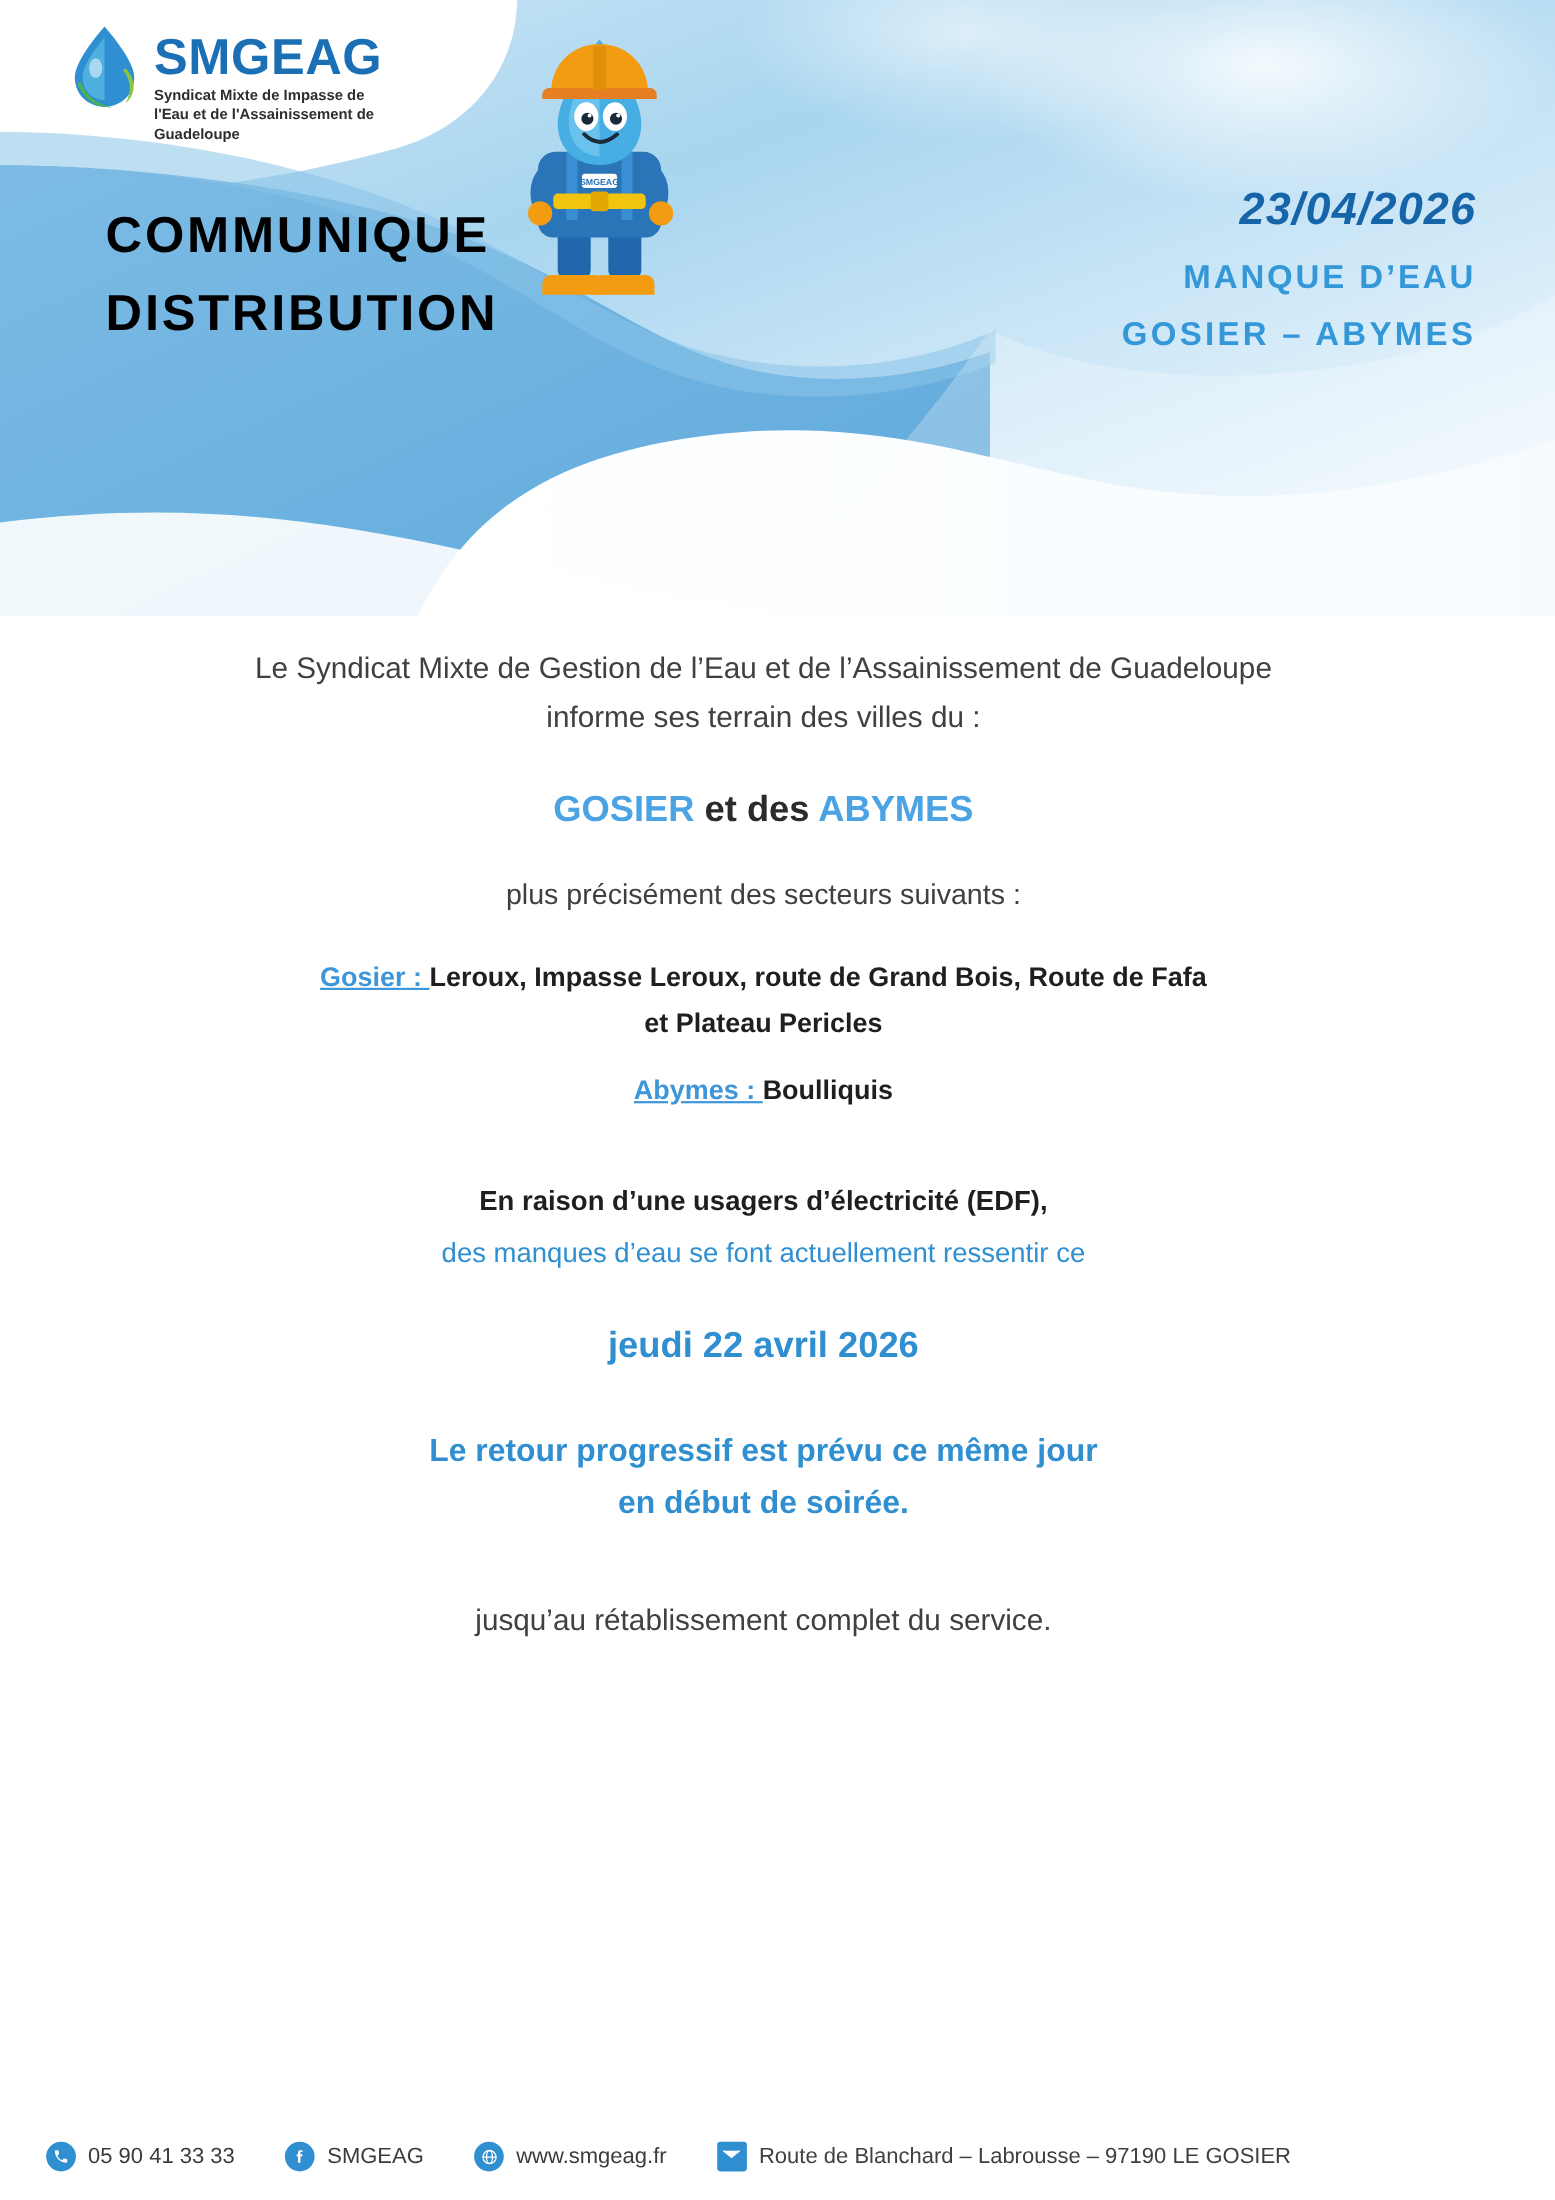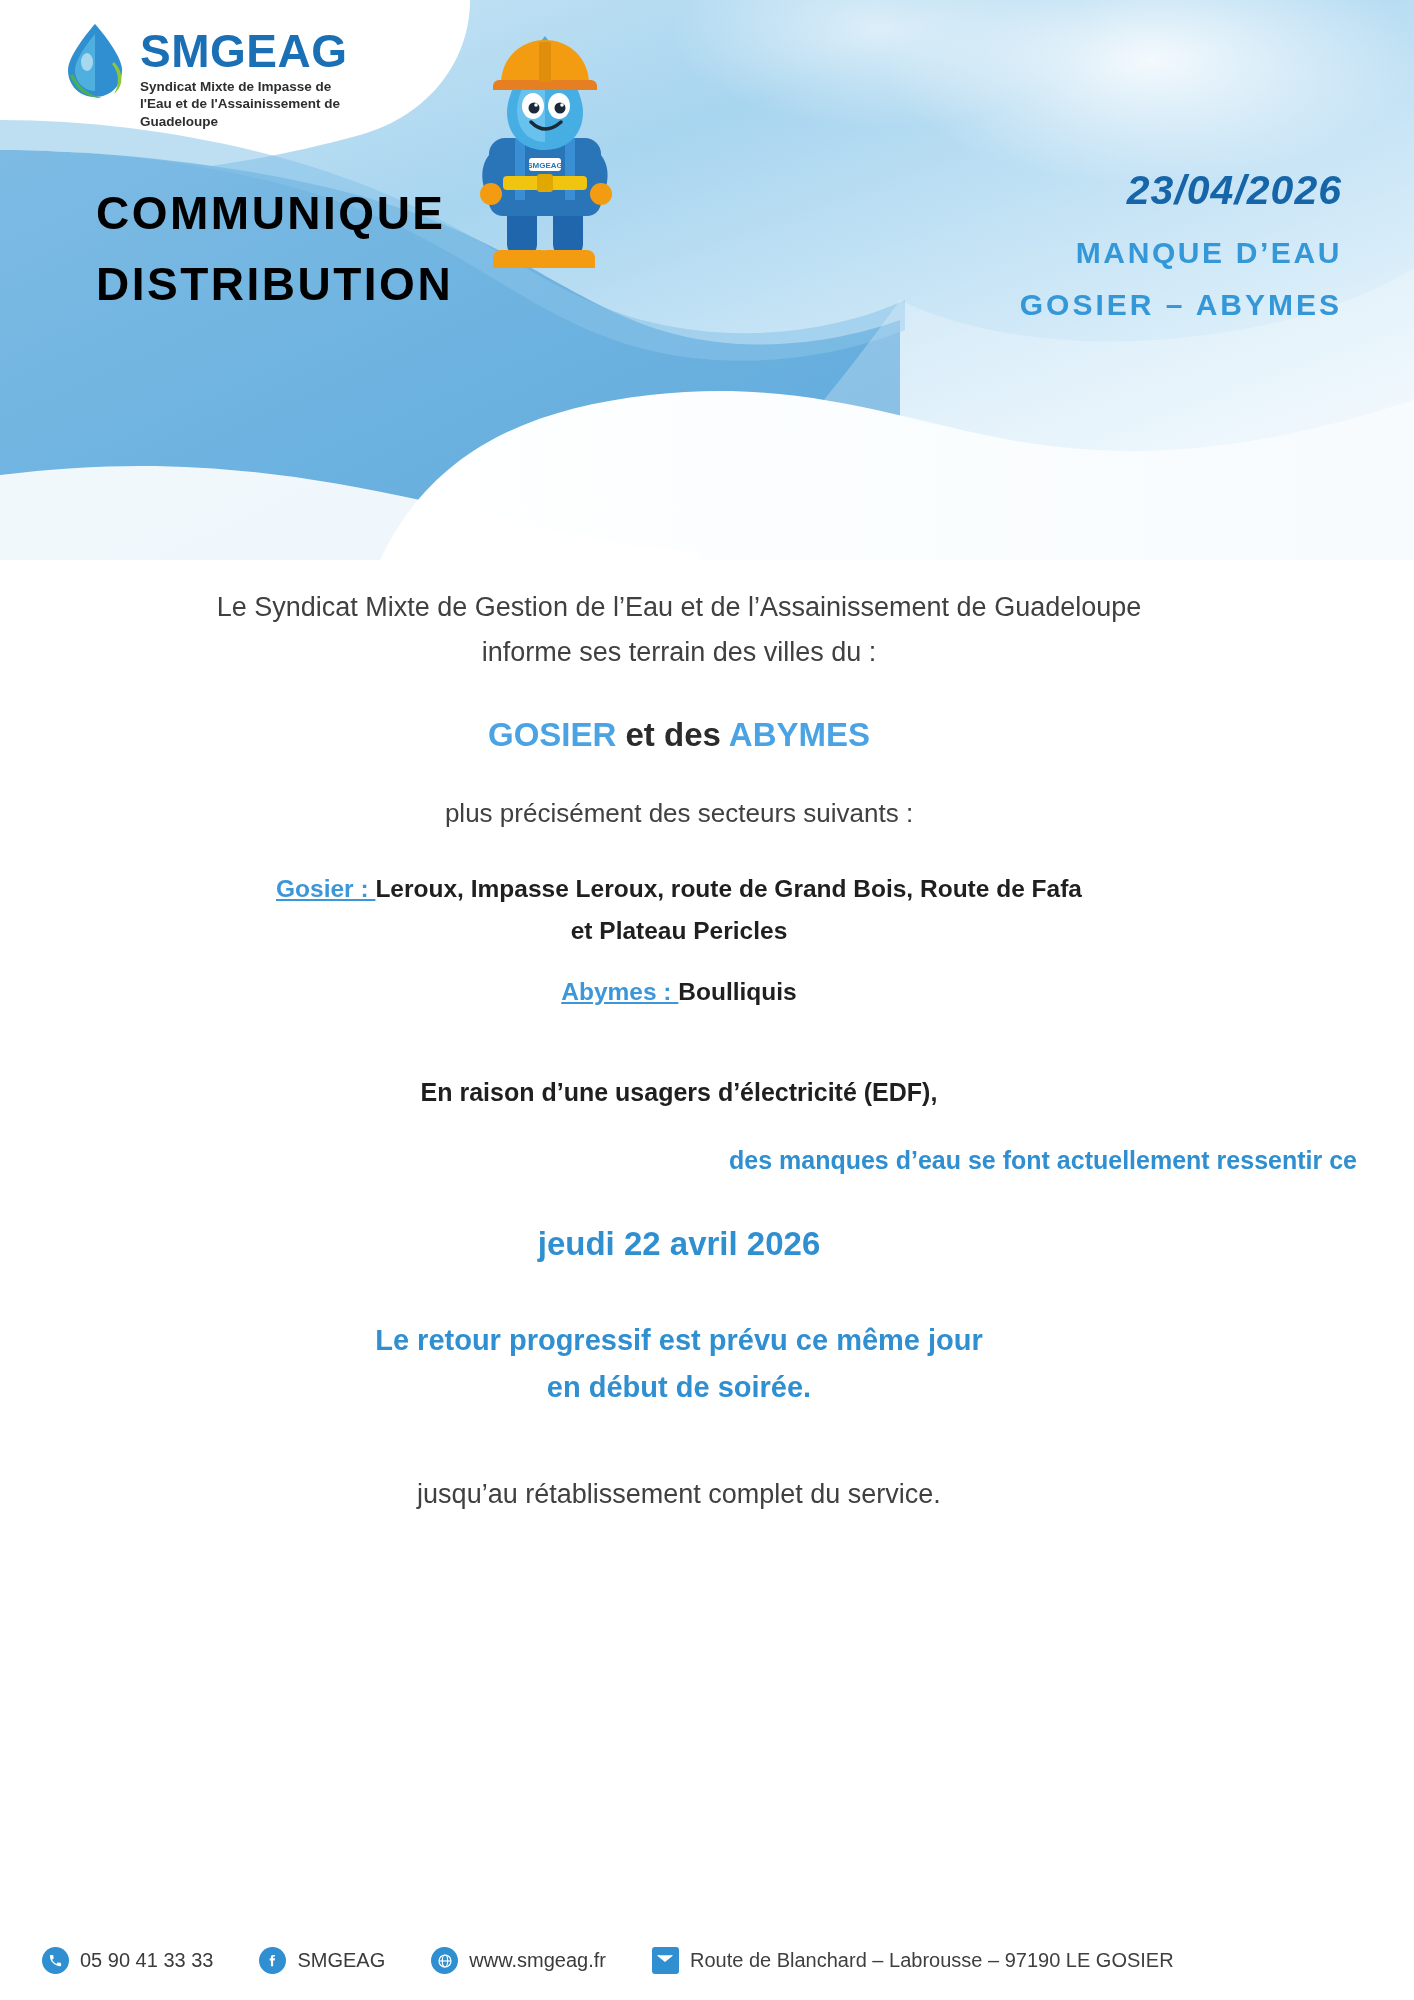--- a/index.html
+++ b/index.html
@@ -121,21 +121,21 @@
     top: 18px;
     width: 180px;
     height: 280px;
     z-index: 8;
   }
 
   
   .content {
     position: absolute;
     top: 585px;
-    left: 1px;
+    left: 16px;
     width: 1356px;
     text-align: center;
     color: #3a3a3a;
   }
   .p-intro {
     font-size: 27px;
     line-height: 1.65;
     color: #404040;
     margin: 0 110px;
   }
@@ -173,25 +173,24 @@
     margin-top: 22px;
   }
 
   .p-edf {
     margin-top: 66px;
     font-size: 25px;
     font-weight: bold;
     color: #1f1f1f;
   }
   .p-manques {
-    margin-top: 39px;
+    margin-top: 18px;
     font-size: 25px;
-    font-weight: bold;
+    font-weight: normal;
     color: #2f8fd0;
-    text-align: right;
   }
   .p-day {
     margin-top: 50px;
     font-size: 33px;
     font-weight: bold;
     color: #2f8fd0;
   }
   .p-retour {
     margin-top: 54px;
     font-size: 29px;

